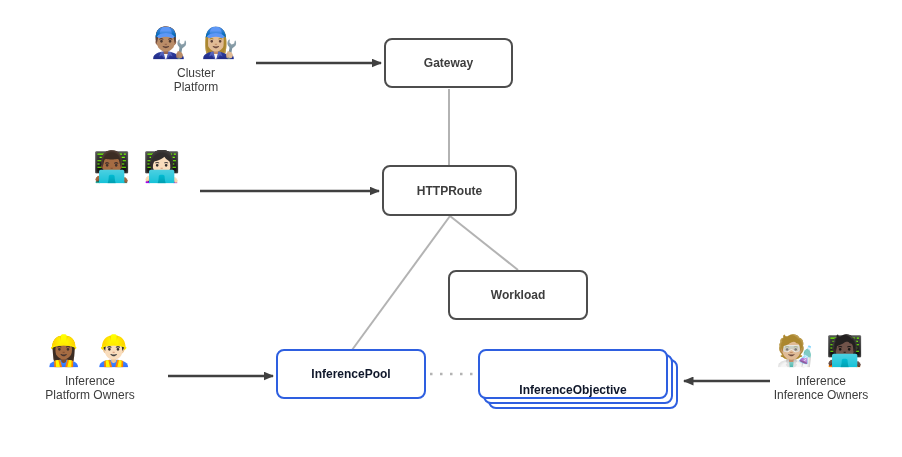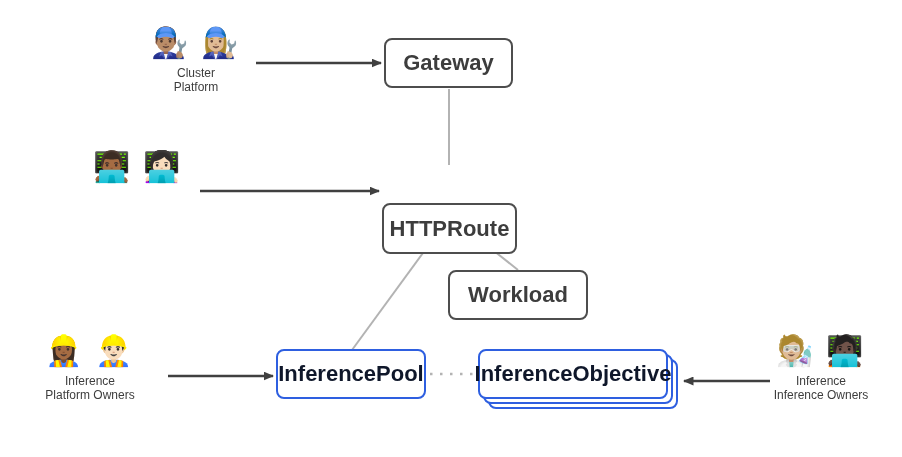--- a/index.html
+++ b/index.html
@@ -23,41 +23,41 @@
   }
   .node {
     position: absolute;
     box-sizing: border-box;
     background: #ffffff;
     border: 2px solid #4d4d4d;
     border-radius: 8px;
     display: flex;
     align-items: center;
     justify-content: center;
-    font-size: 22px;
+    font-size: 12px;
     font-weight: 700;
     color: #3d3d3d;
     z-index: 2;
   }
   .node.blue {
     border-color: #2e5fe0;
     color: #0f172a;
   }
   .stack-layer {
     position: absolute;
     box-sizing: border-box;
     background: #ffffff;
     border: 2px solid #2e5fe0;
     border-radius: 8px;
   }
   #gateway        { left: 384px; top:  38px; width: 129px; height: 50px; }
-  #httproute      { left: 382px; top: 165px; width: 135px; height: 51px; margin-top: 38px; }
+  #httproute      { left: 382px; top: 165px; width: 135px; height: 51px; }
   #service        { left: 448px; top: 270px; width: 140px; height: 50px; }
   #inference-pool { left: 276px; top: 349px; width: 150px; height: 50px; }
-  #inference-objective { left: 478px; top: 349px; width: 190px; height: 50px; z-index: 4; }
+  #inference-objective { left: 478px; top: 349px; width: 190px; height: 50px; z-index: 4; align-items: flex-end; }
   #objective-layer-2   { left: 483px; top: 354px; width: 190px; height: 50px; z-index: 3; }
   #objective-layer-3   { left: 488px; top: 359px; width: 190px; height: 50px; z-index: 2; }
 
   .persona {
     position: absolute;
     width: 170px;
     display: flex;
     flex-direction: column;
     align-items: center;
     text-align: center;

